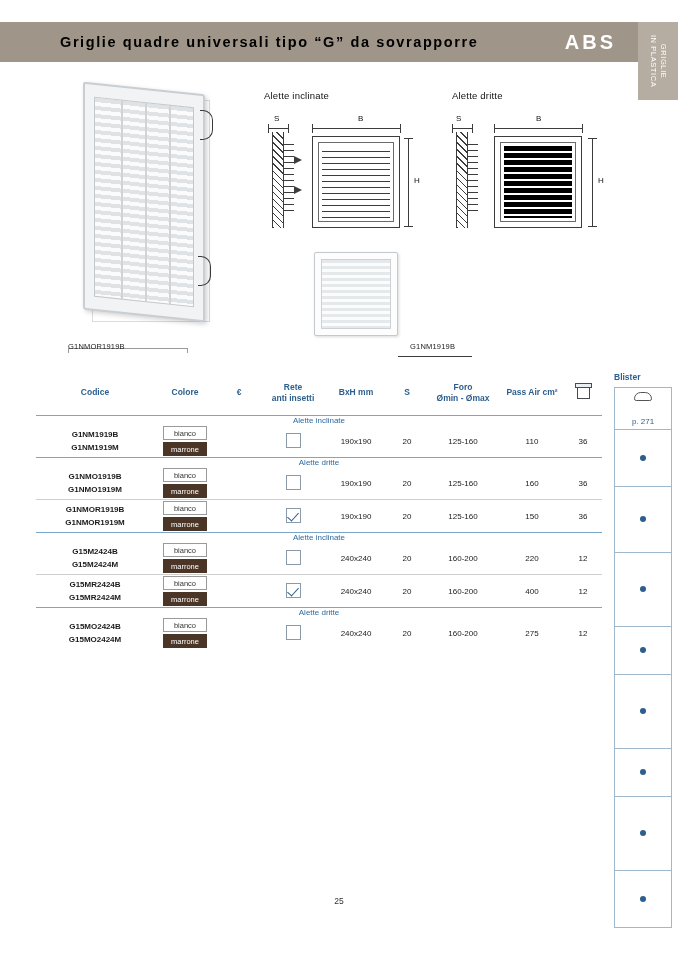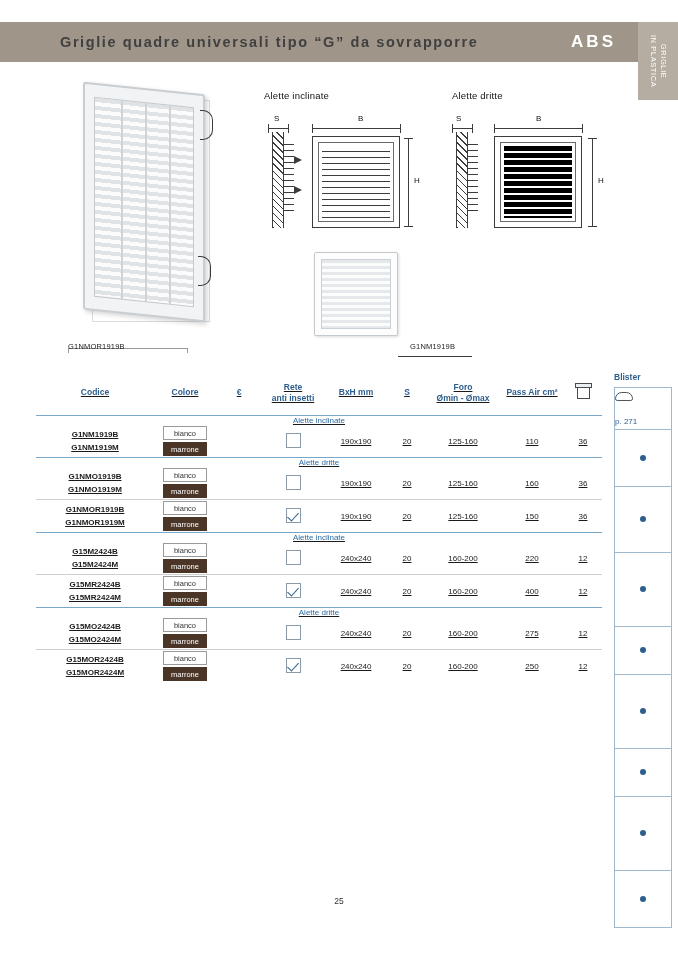--- a/index.html
+++ b/index.html
@@ -19,30 +19,30 @@
     position: absolute;
     left: 0; top: 22px;
     width: 638px; height: 40px;
     background: #9f9689;
     display: flex;
     align-items: center;
     justify-content: space-between;
     padding: 0 22px 0 60px;
   }
   .header-title {
-    color: #404040;
+    color: #000000;
     font-size: 14.5px;
     letter-spacing: 1.6px;
     font-weight: bold;
     white-space: nowrap;
     text-align: right;
   }
   .header-abs {
     color: #ffffff;
-    font-size: 17px;
+    font-size: 20px;
     font-weight: bold;
     letter-spacing: 3px;
   }
   .side-tab {
     position: absolute;
     right: 0; top: 22px;
     width: 40px; height: 78px;
     background: #b5ada1;
     color: #ffffff;
     font-size: 7.5px;
@@ -212,21 +212,20 @@
   
   .table-wrap {
     position: absolute;
     left: 36px; top: 372px;
     width: 606px;
   }
   table.spec {
     border-collapse: collapse;
     width: 566px;
     table-layout: fixed;
-    text-decoration: underline;
   }
   table.spec th {
     font-size: 8.5px;
     font-weight: bold;
     color: #2d5e8e;
     padding: 10px 2px 12px 2px;
     text-align: center;
     vertical-align: middle;
     border-bottom: 1.2px solid #7aa6c8;
     line-height: 1.25;
@@ -302,21 +301,21 @@
   .blister-card {
     border: 1px solid #9fb8cc;
     width: 58px;
     background: #fff;
   }
   .blister-head {
     height: 42px;
     border-bottom: 1px solid #9fb8cc;
     display: flex;
     flex-direction: column;
-    align-items: flex-start;
+    align-items: center;
     justify-content: center;
     gap: 16px;
   }
   .blister-hole {
     width: 18px; height: 9px;
     border: 1.2px solid #555;
     border-radius: 9px 9px 3px 3px;
   }
   .blister-page {
     font-size: 8px;
@@ -607,37 +606,20 @@
           <span class="colorbox marrone">marrone</span>
         </td>
         <td></td>
         <td><span class="checkbox"></span></td>
         <td>240x240</td>
         <td>20</td>
         <td>160-200</td>
         <td>275</td>
         <td>12</td>
       </tr>
-      <tr class="thin-sep">
-        <td class="codes">
-          <span>G15MOR2424B</span><br>
-          <span>G15MOR2424M</span>
-        </td>
-        <td class="colorcell">
-          <span class="colorbox bianco">bianco</span><br>
-          <span class="colorbox marrone">marrone</span>
-        </td>
-        <td></td>
-        <td><span class="checkbox checked"></span></td>
-        <td>240x240</td>
-        <td>20</td>
-        <td>160-200</td>
-        <td>250</td>
-        <td>12</td>
-      </tr>
     </tbody>
   </table>
 
   <div class="blister-col">
     <div class="blister-title">Blister</div>
     <div class="blister-card">
       <div class="blister-head">
         <div class="blister-hole"></div>
         <div class="blister-page">p. 271</div>
       </div>

